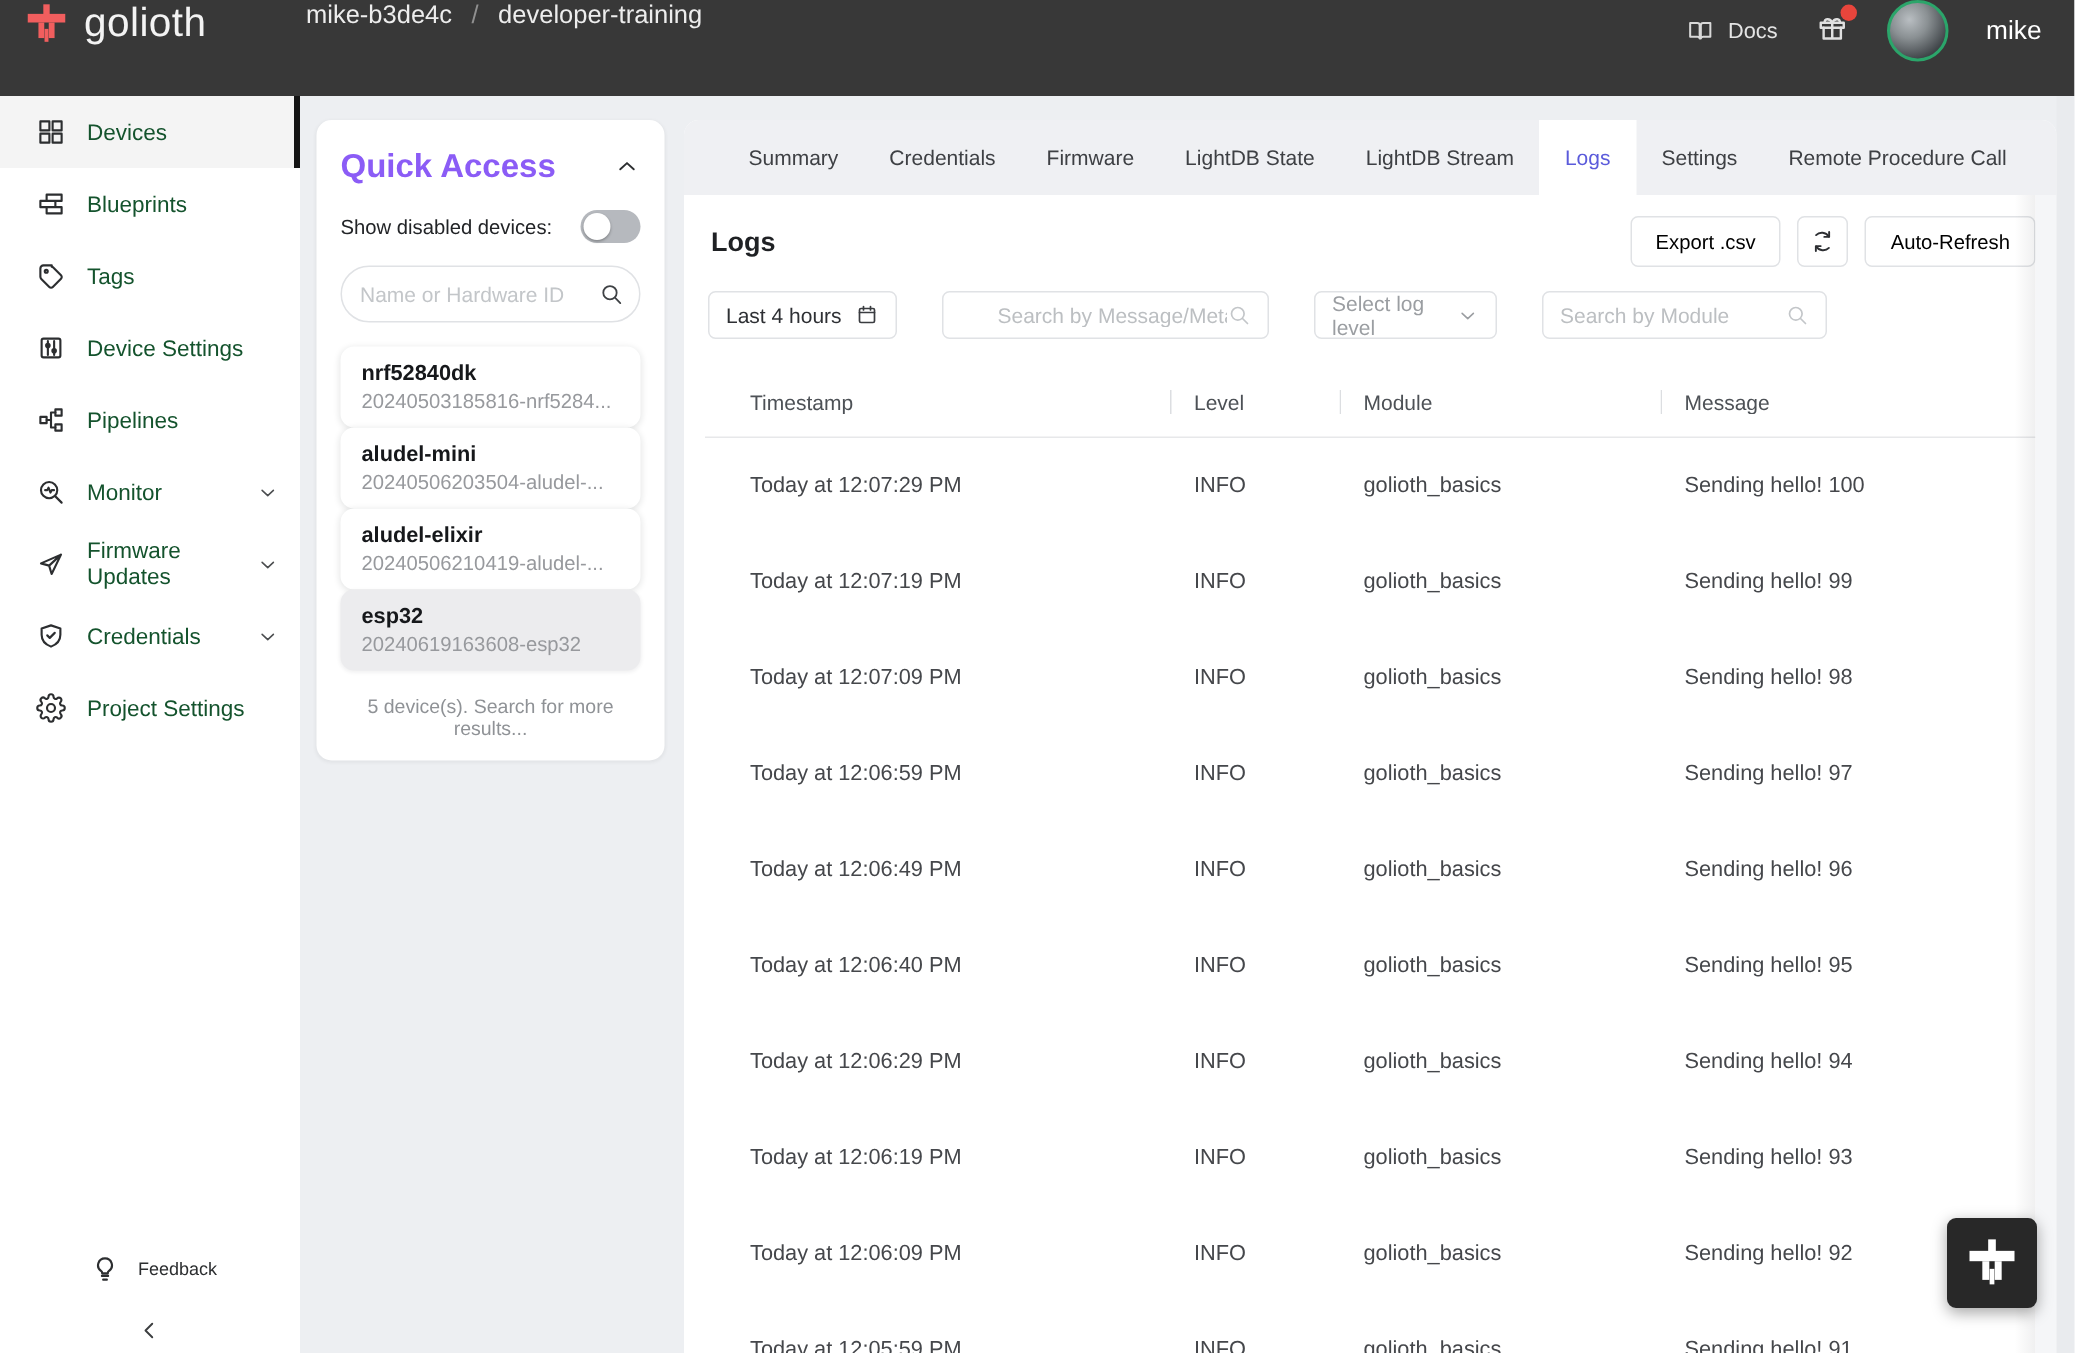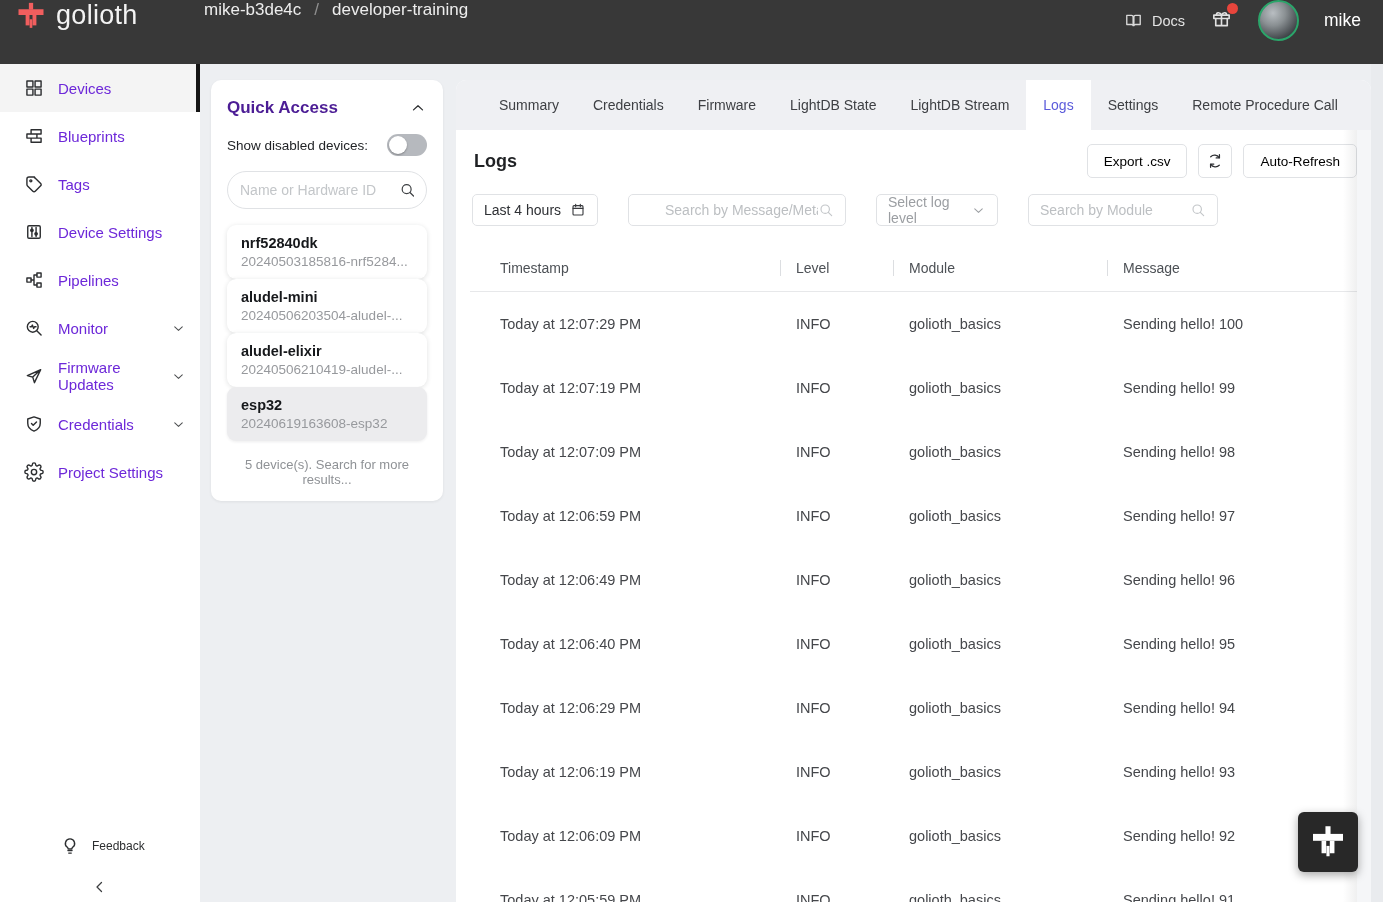--- a/index.html
+++ b/index.html
@@ -20,34 +20,34 @@
   .docs-link { display:flex; align-items:center; gap:9px; color:#e4e4e4; font-size:14.5px; cursor:pointer; }
   .docs-link .icon { color:#d8d8d8; } .docs-link svg { width:19px; height:19px; }
   .gift-wrap { position:relative; color:#e0e0e0; cursor:pointer; }
   .gift-wrap svg { width:23px; height:23px; }
   .notif-dot { position:absolute; top:-4px; right:-5px; width:11px; height:11px; border-radius:50%; background:#e8453c; }
   .avatar { width:41px; height:41px; border-radius:50%; border:2px solid #2ba56a; background:radial-gradient(circle at 35% 30%, #b9bec2 0%, #8a9093 35%, #41464a 75%, #232628 100%); cursor:pointer; }
   .username { color:#ffffff; font-size:17.5px; cursor:pointer; }
 
   
   .sidebar { position:absolute; top:64px; left:0; bottom:0; width:200px; background:#ffffff; z-index:20; }
-  .side-item { height:48px; display:flex; align-items:center; gap:14px; padding:0 14px 0 24px; font-size:15px; color:#6d28d9; cursor:pointer; position:relative; }
+  .side-item { height:48px; display:flex; align-items:center; gap:14px; padding:0 14px 0 24px; font-size:15px; color:#14532d; cursor:pointer; position:relative; }
   .side-item .icon { color:#2c2e30; } .side-item .icon svg { width:20px; height:20px; }
   .side-item.active { background:#f4f4f4; }
   .side-item.active::after { content:''; position:absolute; right:0; top:0; bottom:0; width:4px; background:#151515; }
   .side-item .chev { margin-left:auto; color:#4c4e50; } .side-item .chev svg { width:15px; height:15px; }
   .feedback-row { position:absolute; bottom:46px; left:60px; display:flex; align-items:center; gap:12px; font-size:12px; color:#2c2e30; cursor:pointer; }
   .feedback-row .icon svg { width:20px; height:20px; }
   .collapse-btn { position:absolute; bottom:6px; left:50%; transform:translateX(-50%); color:#3c3e40; cursor:pointer; }
   .collapse-btn svg { width:18px; height:18px; }
 
   
   .qa-card { position:absolute; left:211px; top:80px; width:232px; background:#fff; border-radius:10px; box-shadow:0 1px 3px rgba(25,28,33,.07); padding:18px 16px 14px; z-index:10; }
   .qa-head { display:flex; align-items:center; justify-content:space-between; }
-  .qa-title { font-size:17px; font-weight:700; color:#4c1d95; }
+  .qa-title { font-size:22px; font-weight:700; color:#8b5cf6; }
   .qa-chevron { color:#2c2e30; cursor:pointer; } .qa-chevron svg { width:18px; height:18px; }
   .toggle-row { margin-top:16px; display:flex; align-items:center; font-size:13.5px; color:#222427; }
   .toggle { margin-left:auto; width:40px; height:22px; border-radius:11px; background:#b6b9be; position:relative; cursor:pointer; }
   .toggle-knob { position:absolute; left:2px; top:2px; width:18px; height:18px; border-radius:50%; background:#fff; box-shadow:0 1px 2px rgba(0,0,0,.3); }
   .qa-search { margin-top:15px; position:relative; }
   .qa-search input { width:100%; height:38px; border:1px solid #e0e2e5; border-radius:19px; padding:0 34px 0 12px; font-size:14px; color:#333; outline:none; font-family:inherit; }
   .qa-search input::placeholder { color:#c3c6c9; }
   .qa-search .icon { position:absolute; right:11px; top:50%; transform:translateY(-50%); color:#3f4245; }
   .qa-search .icon svg { width:17px; height:17px; }
   .device-list { margin-top:16px; display:flex; flex-direction:column; }

